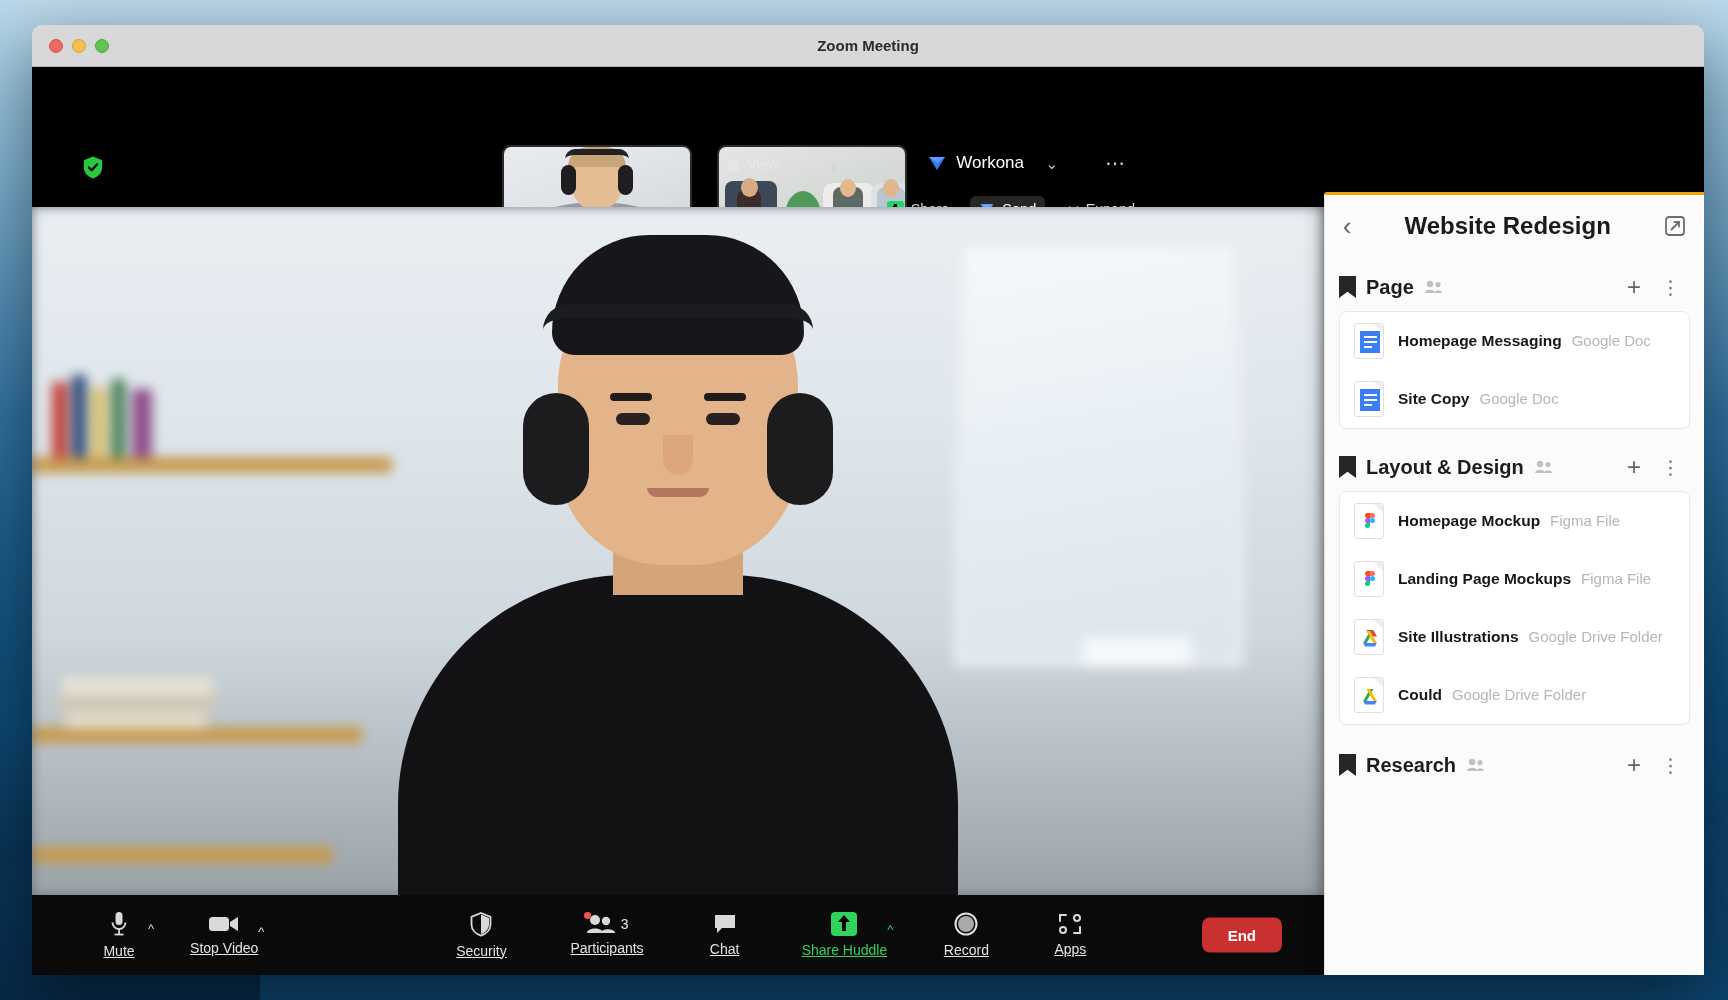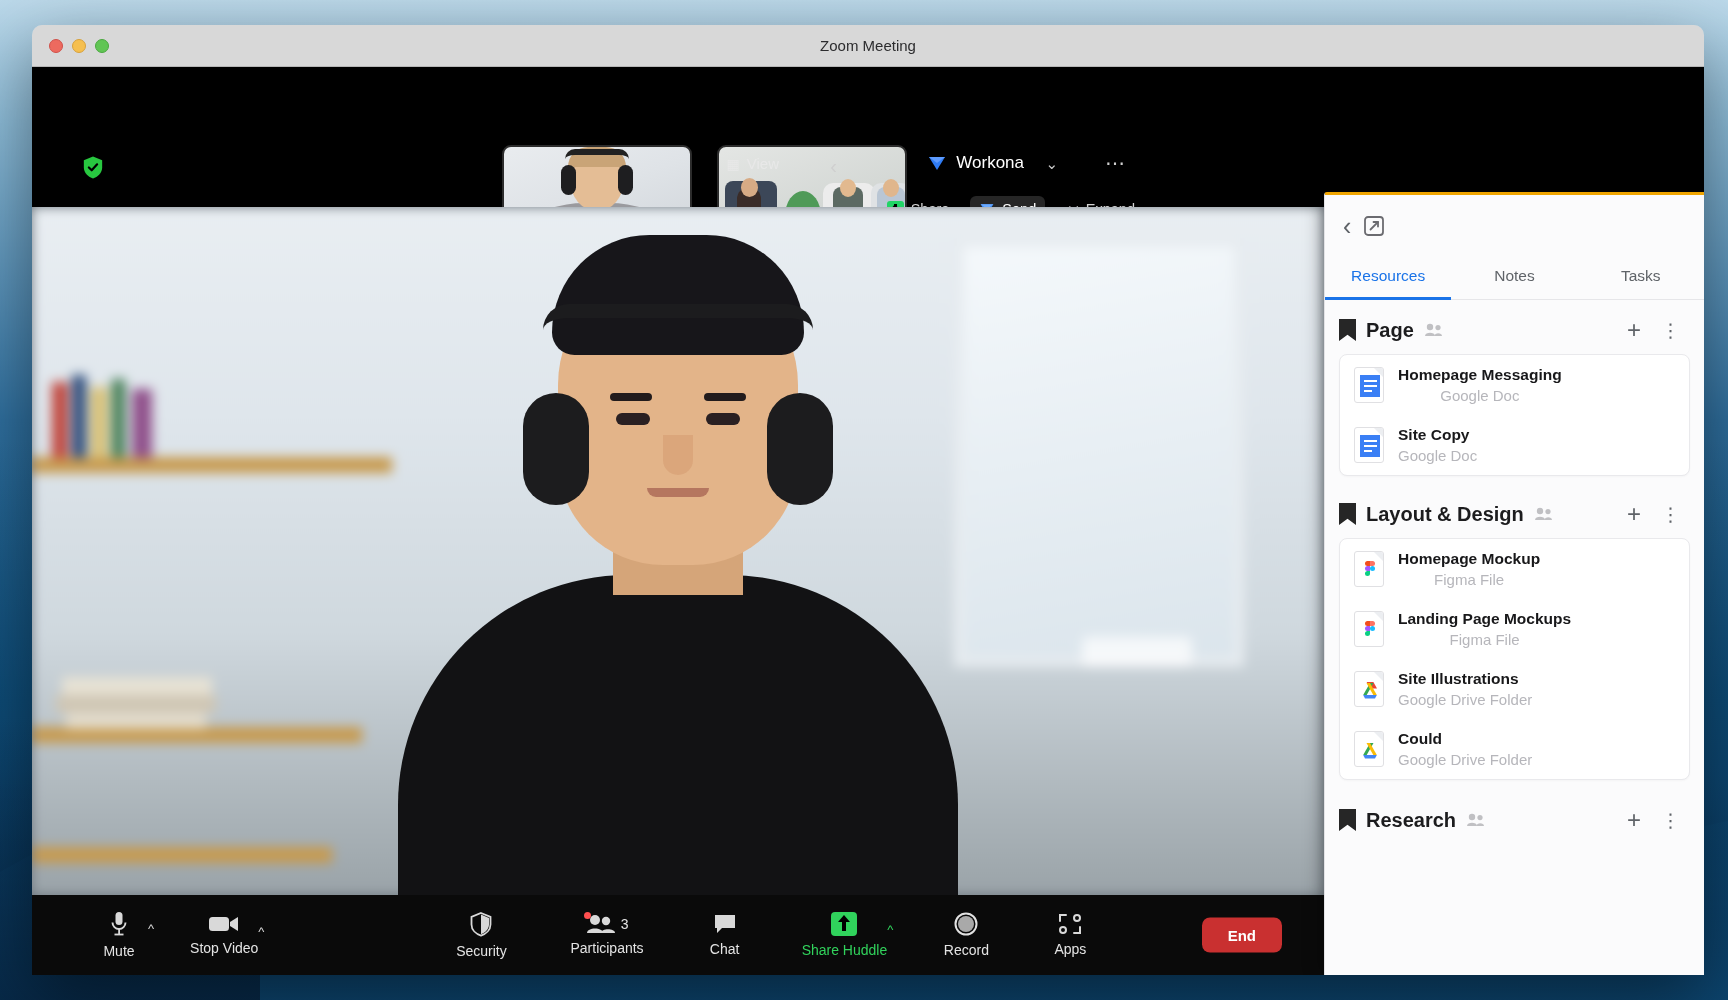--- a/index.html
+++ b/index.html
@@ -25,21 +25,21 @@
        border-radius:10px 10px 0 0;overflow:hidden;
        box-shadow:0 24px 70px rgba(0,0,0,.45);}
   .titlebar{height:42px;background:#d8d8d8;border-bottom:1px solid #b6b6b6;
        display:flex;align-items:center;position:relative;}
   .traffic{display:flex;gap:9px;margin-left:17px;}
   .tl{width:14px;height:14px;border-radius:50%;}
   .tl.r{background:#ed6a5f;border:1px solid #d0514a;}
   .tl.y{background:#f5bf4f;border:1px solid #d7a13c;}
   .tl.g{background:#61c554;border:1px solid #4aa83f;}
   .wintitle{position:absolute;left:0;right:0;text-align:center;font-size:15px;
-       font-weight:normal;color:#2c2c2e;}
+       font-weight:bold;color:#2c2c2e;}
 
   .body{position:relative;height:908px;background:#000;}
 
   
   .ztop{position:absolute;left:0;top:0;width:1292px;height:140px;background:#000;}
   .shield-ok{position:absolute;left:50px;top:88px;width:22px;height:25px;}
   .thumbs{position:absolute;left:470px;top:78px;display:flex;gap:25px;}
   .thumb{width:190px;height:108px;border-radius:9px;position:relative;overflow:hidden;
      border:2px solid #2c2c2c;}
   .thumb.t1{background:linear-gradient(160deg,#e9ecef 0%,#dfe3e7 45%,#cfd4d9 100%);}
@@ -104,21 +104,21 @@
      width:62px;height:9px;background:#b5765f;border-radius:0 0 30px 30px;}
   .nose{position:absolute;bottom:420px;left:50%;transform:translateX(-50%);
      width:30px;height:40px;background:#d8a277;border-radius:0 0 16px 16px;opacity:.75;}
 
   
   .ztool{position:absolute;left:0;bottom:0;width:1292px;height:80px;background:#0a0a0a;
       display:flex;align-items:center;}
   .tgrp{display:flex;align-items:center;}
   .tbtn{display:flex;flex-direction:column;align-items:center;justify-content:center;
       width:auto;min-width:58px;cursor:pointer;gap:6px;}
-  .tbtn .lbl{font-size:14px;color:#e4e4e4;white-space:nowrap;}
+  .tbtn .lbl{font-size:14px;color:#e4e4e4;white-space:nowrap;text-decoration:underline;}
   .tbtn.green .lbl{color:#31d35c;}
   .caret{color:#d8d8d8;font-size:13px;cursor:pointer;align-self:flex-start;margin-top:10px;}
   .endbtn{position:absolute;right:42px;top:50%;transform:translateY(-50%);
       background:#c93030;color:#fff;font-size:15px;font-weight:bold;
       padding:9px 26px;border-radius:8px;border:none;cursor:pointer;}
 
   
   .panel{position:absolute;right:0;top:125px;width:380px;height:783px;background:#fbfbfc;
       border-top:3px solid #f0a500;border-left:1px solid #e3e3e6;
       border-radius:3px 0 0 0;overflow:hidden;
@@ -138,21 +138,21 @@
   .sect-name{font-size:20px;font-weight:bold;color:#1c1c1e;}
   .ppl{opacity:.45;}
   .sp{flex:1;}
   .plus{font-size:24px;color:#5f6368;cursor:pointer;line-height:1;padding:0 4px;}
   .kebab{font-size:19px;color:#5f6368;cursor:pointer;line-height:1;padding:0 6px;}
   .card{margin:0 14px;background:#fff;border:1px solid #e9e9ec;border-radius:8px;
       box-shadow:0 1px 2px rgba(0,0,0,.03);}
   .row{display:flex;align-items:center;gap:14px;padding:11px 14px;cursor:pointer;}
   .fico{width:30px;height:36px;flex:0 0 30px;border:1px solid #e0e0e3;border-radius:3px;
       background:#fff;position:relative;overflow:hidden;}
-  .r-txt{display:flex;flex-direction:column;gap:3px;min-width:0;}
+  .r-txt{display:flex;flex-direction:row;gap:10px;min-width:0;}
   .r-t{font-size:15.5px;color:#18181a;font-weight:bold;white-space:nowrap;overflow:hidden;
       text-overflow:ellipsis;}
   .r-s{font-size:15px;color:#b6b6bb;white-space:nowrap;text-align:center;}
 </style>
 </head>
 <body>
 
 <div class="wall-mtn"></div>
 <div class="wall-ridge"></div>
 <div class="wall-trees"></div>
@@ -357,32 +357,28 @@
         </svg>
         <span class="lbl">Apps</span>
       </div>
 
       <button class="endbtn">End</button>
     </div>
 
     <div class="panel">
       <div class="p-head-row">
         <div class="p-back">‹</div>
+        <div class="p-title">Website Redesign</div>
         <svg class="p-ext" width="22" height="22" viewBox="0 0 22 22">
           <rect x="2" y="2" width="18" height="18" rx="3" fill="none" stroke="#6b6b70" stroke-width="1.8"></rect>
           <path d="M7.5 14.5 L15 7" stroke="#6b6b70" stroke-width="1.8" stroke-linecap="round"></path>
           <path d="M10.5 7 H15 V11.5" stroke="#6b6b70" stroke-width="1.8" fill="none" stroke-linecap="round" stroke-linejoin="round"></path>
         </svg>
       </div>
 
-      <div class="p-tabs">
-        <div class="p-tab on">Resources</div>
-        <div class="p-tab">Notes</div>
-        <div class="p-tab">Tasks</div>
-      </div>
 
       <div class="p-scroll">
 
         <div class="sect-hd">
           <span class="bmk"></span>
           <span class="sect-name">Page</span>
           <svg class="ppl" width="19" height="14" viewBox="0 0 19 14">
             <circle cx="6" cy="4" r="3.2" fill="#7a7a80"></circle>
               <circle cx="14" cy="4.6" r="2.6" fill="#7a7a80"></circle>
             <path d="M1 13 C1 8.8 11 8.8 11 13 Z" fill="#7a7a80"></path>

